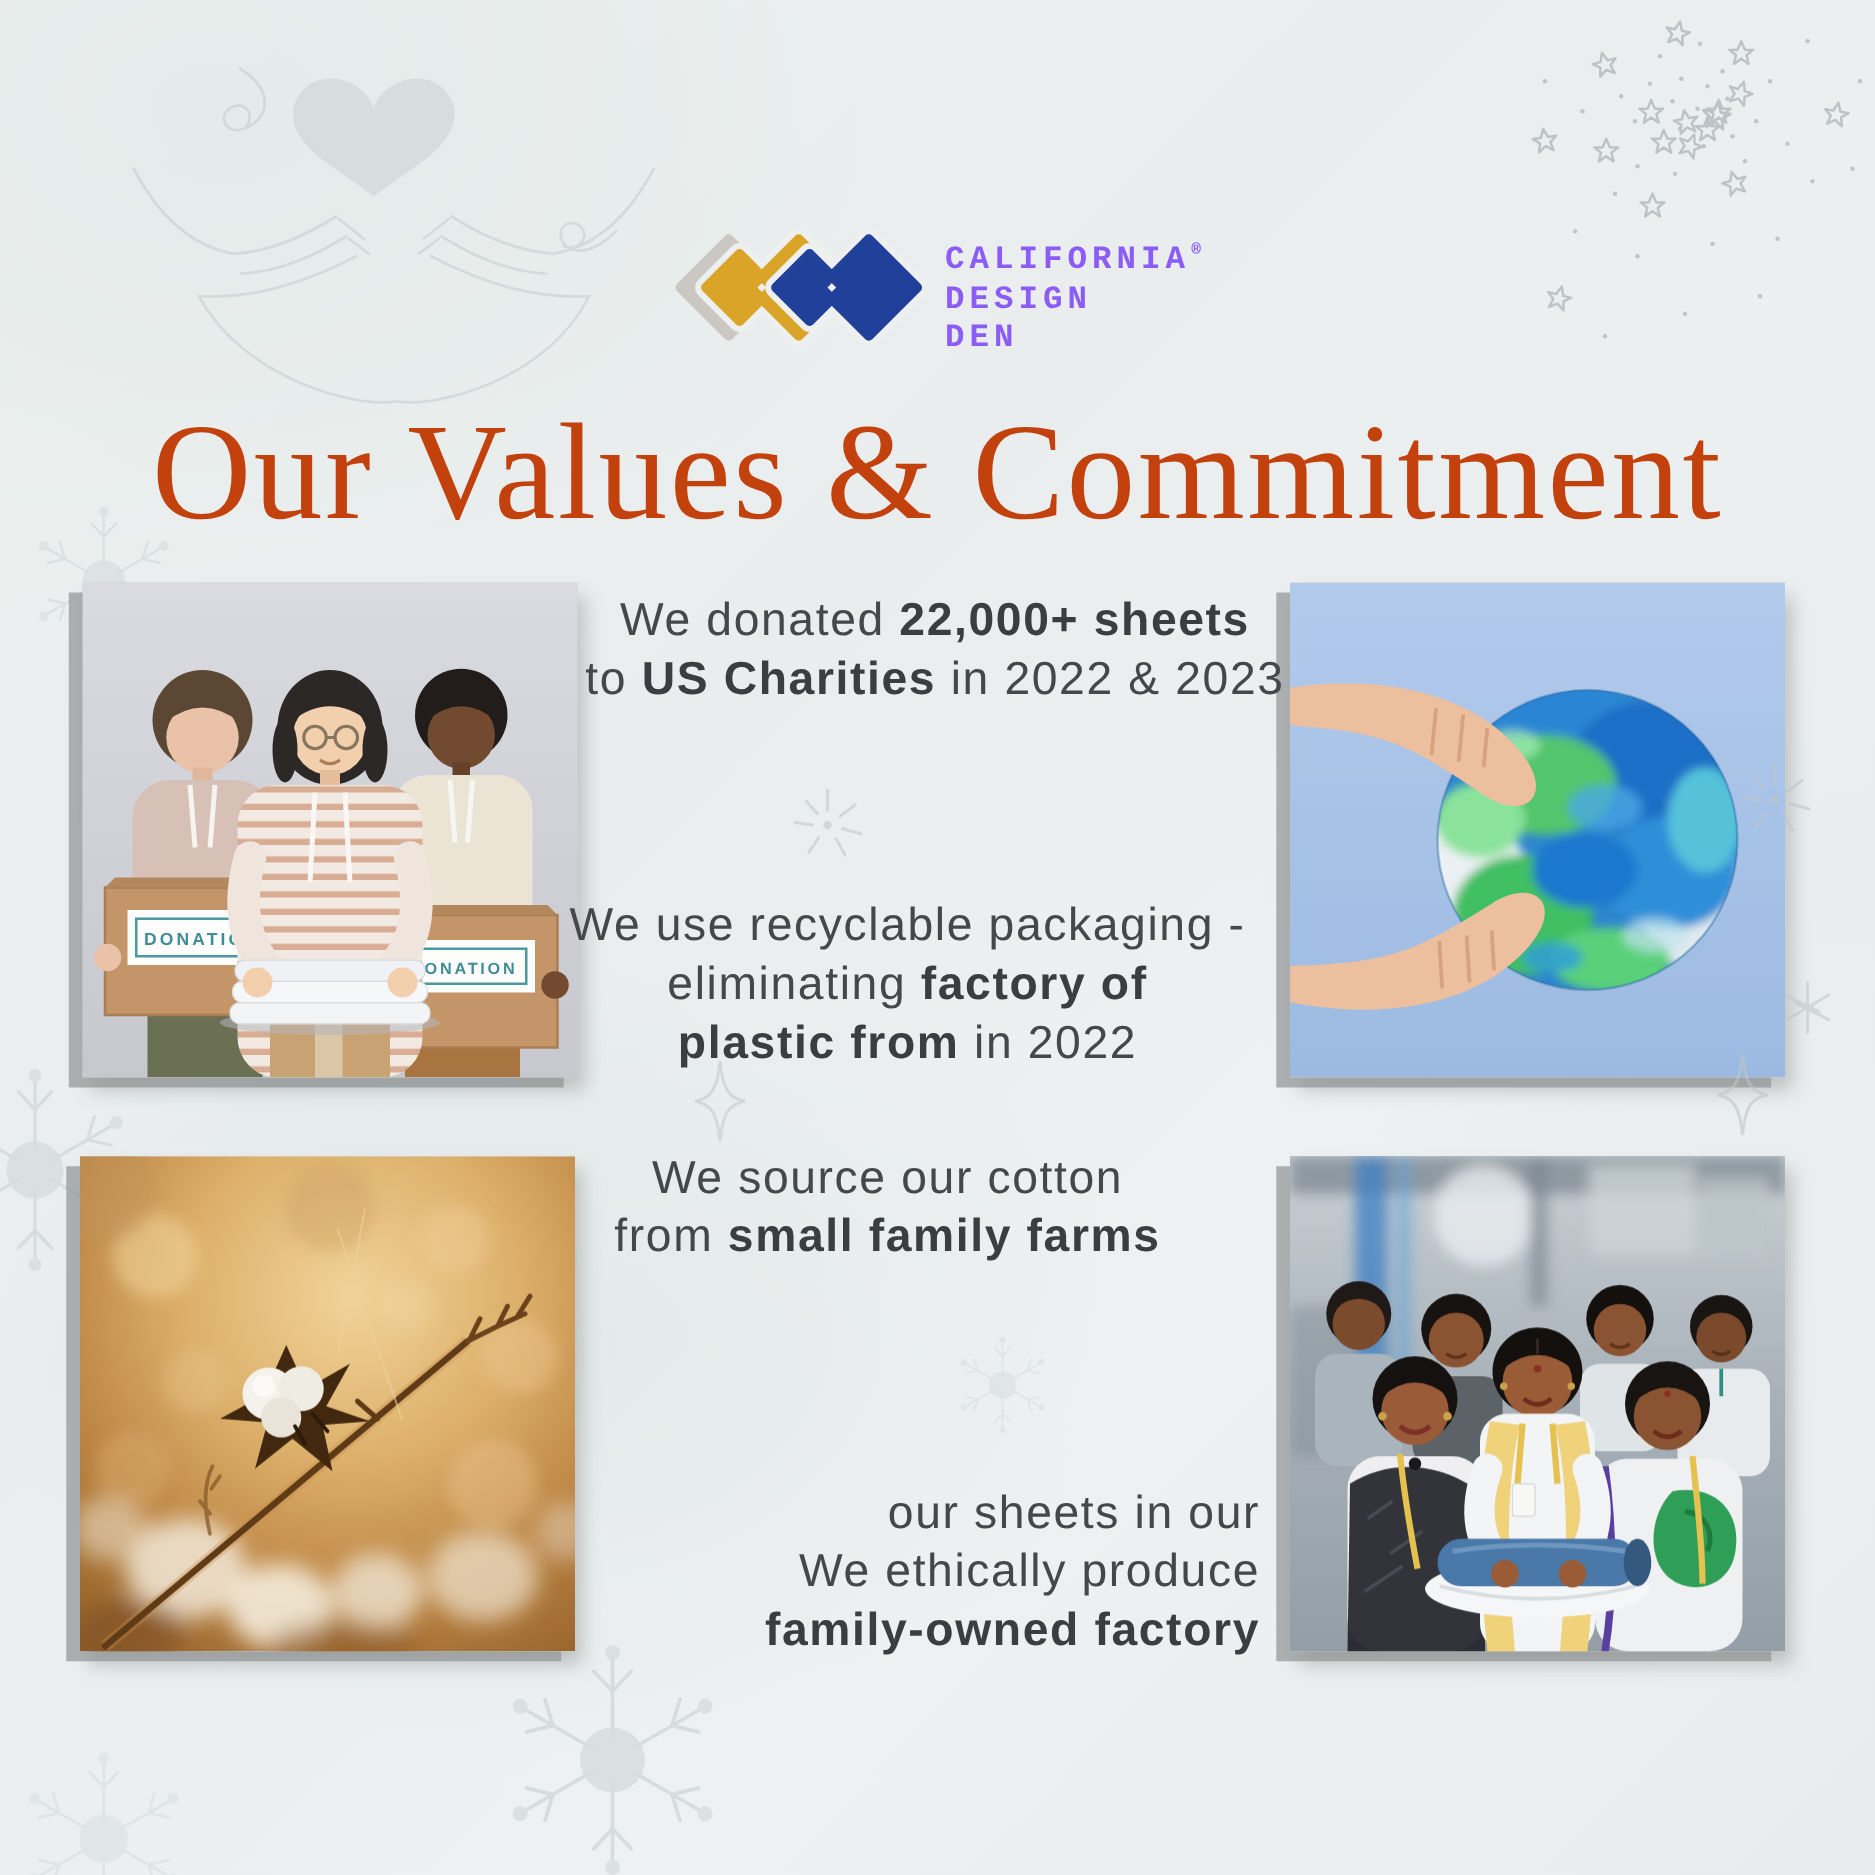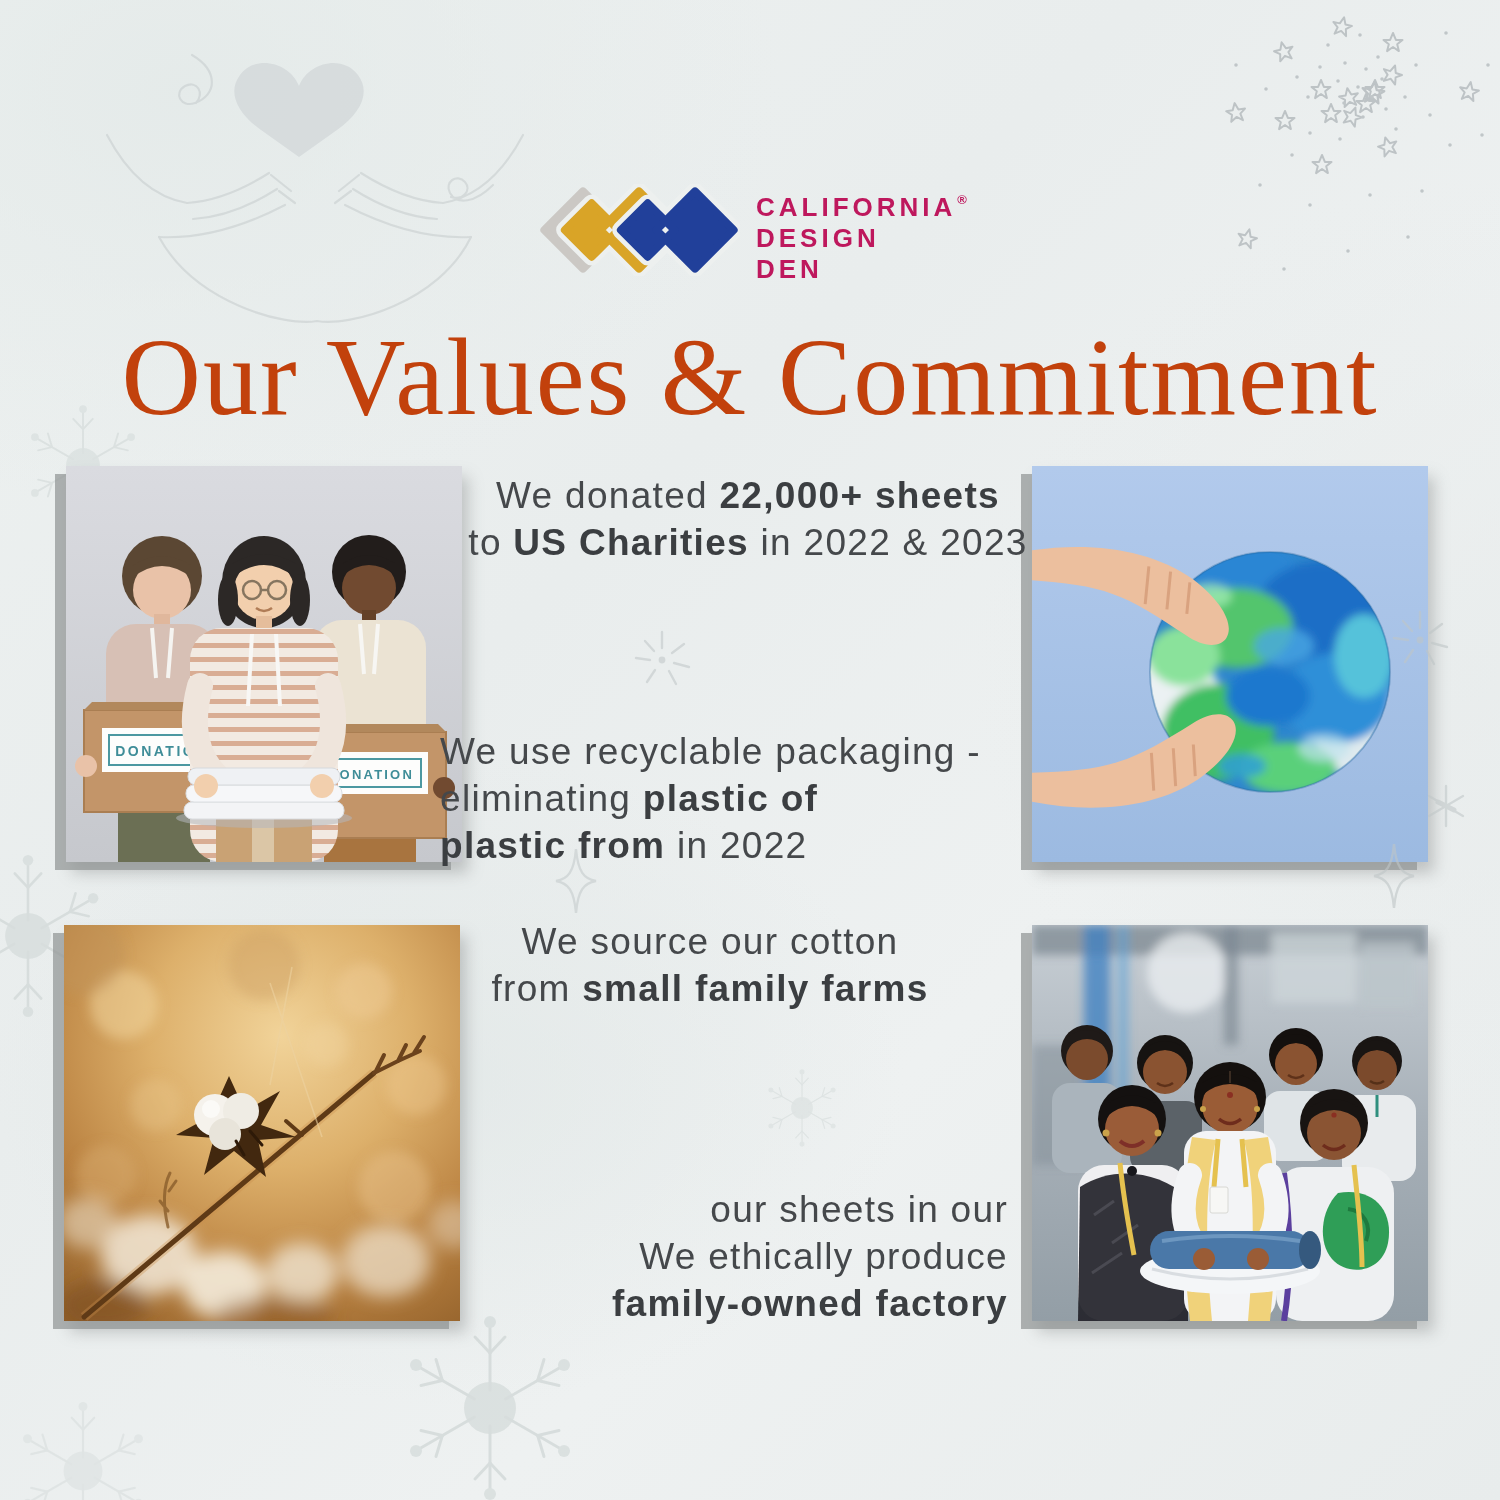--- a/index.html
+++ b/index.html
@@ -8,39 +8,39 @@
     background:
       radial-gradient(1000px 700px at 12% 6%, rgba(228,234,233,.9) 0%, rgba(228,234,233,0) 60%),
       radial-gradient(900px 900px at 98% 45%, rgba(232,236,236,.8) 0%, rgba(232,236,236,0) 55%),
       radial-gradient(700px 500px at 30% 72%, rgba(222,229,228,.55) 0%, rgba(222,229,228,0) 65%),
       linear-gradient(135deg,#edf1f0 0%,#e9eded 38%,#eef1f1 66%,#e8ecec 100%);}
   .abs{position:absolute;}
   
   .logo{left:538px;top:184px;display:flex;align-items:flex-start;z-index:3;}
   .logo-marks{width:202px;height:92px;}
   .wordmark{margin-left:16px;margin-top:2px;font-weight:bold;font-size:26px;
-    letter-spacing:4px;line-height:31px;color:#be185d;}
+    letter-spacing:4px;line-height:31px;color:#8b5cf6;font-family:Liberation Mono, monospace;}
   .wordmark sup{font-size:13px;letter-spacing:0;position:relative;top:-2px;left:1px;}
   
   .title{left:0;top:314px;width:1500px;text-align:center;z-index:3;
     font-family:"Liberation Serif",serif;font-weight:400;
     font-size:110px;letter-spacing:2px;color:#c2410c;}
   
   .photo{width:396px;height:396px;overflow:hidden;z-index:2;background:#cfd2d5;
     box-shadow:-11px 8px 0 rgba(146,150,150,.72), 6px 11px 14px rgba(120,124,124,.38);}
   .photo svg{display:block;}
   #p1{left:66px;top:466px;}
   #p2{left:1032px;top:466px;}
   #p3{left:64px;top:925px;}
   #p4{left:1032px;top:925px;}
   
   .vtext{z-index:3;font-size:37px;line-height:47px;letter-spacing:1.3px;color:#45484b;}
   .vtext .b{font-weight:bold;color:#3b3e41;}
   #t1{left:462px;top:472px;width:572px;text-align:center;}
-  #t2{left:440px;top:716px;width:572px;text-align:left;margin-top:12px;}
+  #t2{left:440px;top:716px;width:572px;text-align:center;}
   #t3{left:470px;top:918px;width:480px;text-align:center;}
   #t4{left:430px;top:1186px;width:578px;text-align:right;}
   
   .decor{z-index:1;pointer-events:none;}
   .decor-top{z-index:3;pointer-events:none;}
   .sf-stroke{stroke:#c6cecd;stroke-width:3;fill:none;stroke-linecap:round;}
   .sf-fill{fill:#ccd4d3;stroke:none;}
   .star-o{fill:none;stroke:#b6bcbf;stroke-width:2;stroke-linejoin:round;}
   .dot{fill:#b9bfc2;}
   .spark{stroke:#bfc6c7;fill:none;stroke-width:2.4;stroke-linecap:round;}
@@ -525,21 +525,21 @@
 </svg>
 </div>
 
 <div id="t1" class="abs vtext">
   <div><span>We donated </span><span class="b">22,000+ sheets</span></div>
   <div><span>to </span><span class="b">US Charities</span><span> in 2022 &amp; 2023</span></div>
 </div>
 
 <div id="t2" class="abs vtext">
   <div><span>We use recyclable packaging -</span></div>
-  <div><span>eliminating </span><span class="b">plastic of</span></div>
+  <div><span>eliminating </span><span class="b">factory of</span></div>
   <div><span class="b">plastic from</span><span> in 2022</span></div>
 </div>
 
 <div id="t3" class="abs vtext">
   <div><span>We source our cotton</span></div>
   <div><span>from </span><span class="b">small family farms</span></div>
 </div>
 
 <div id="t4" class="abs vtext">
   <div><span>our sheets in our</span></div>

